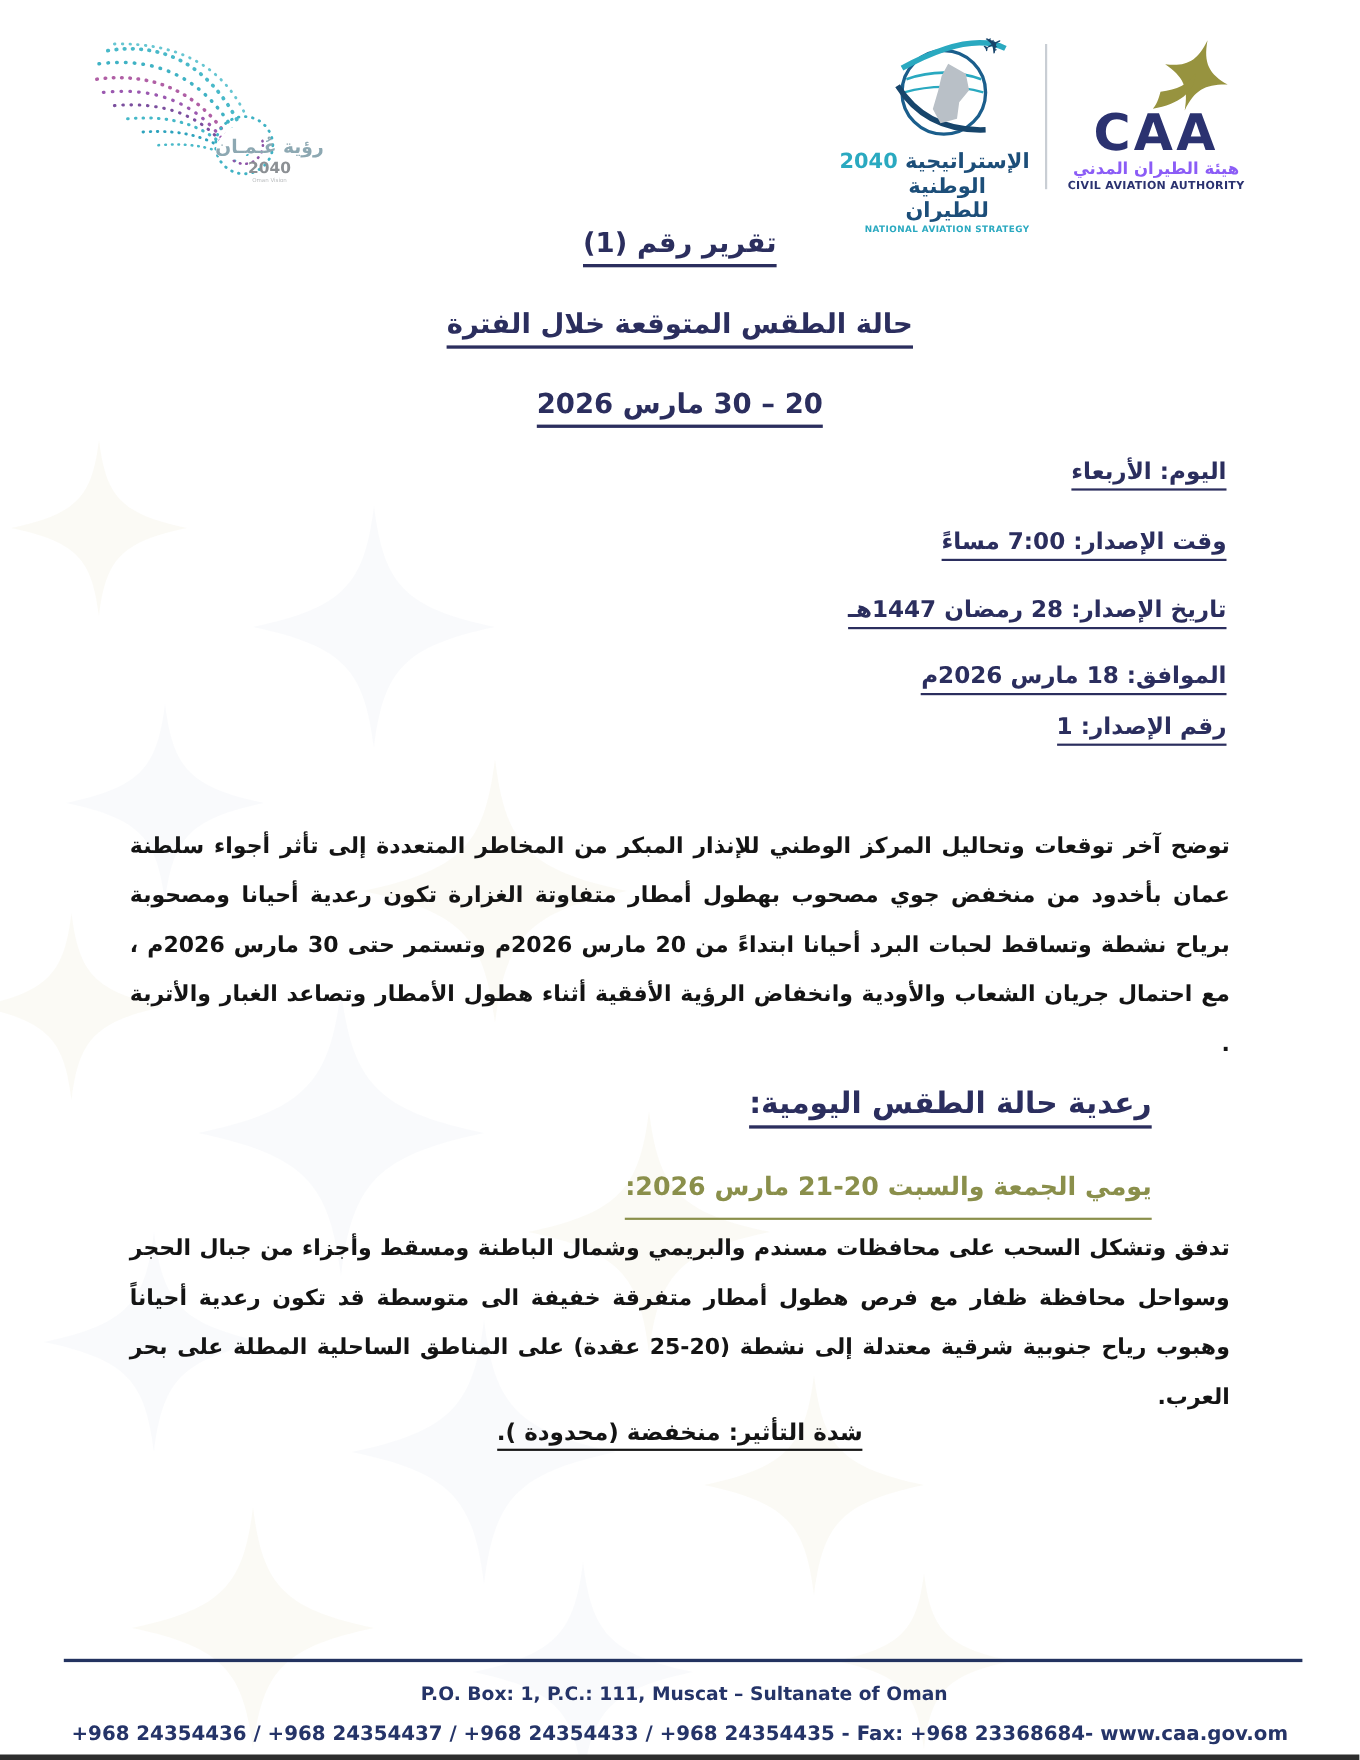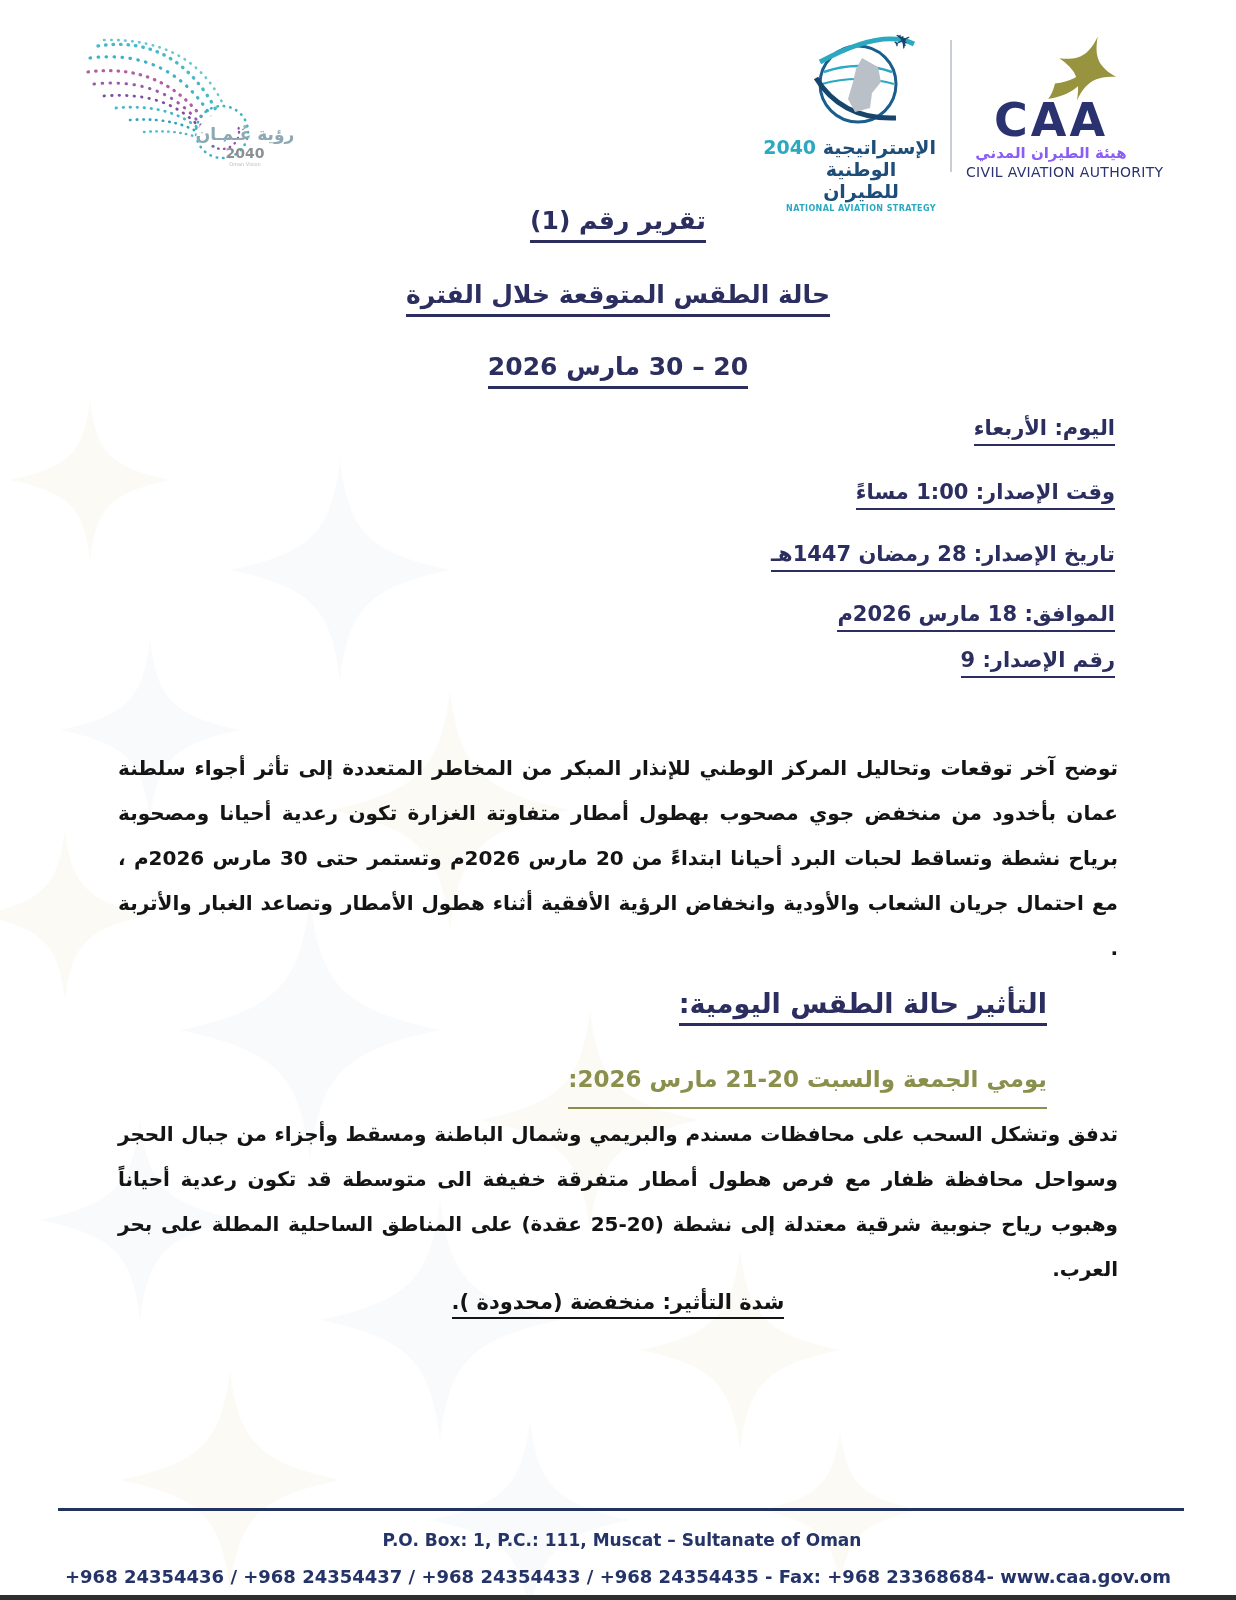--- a/index.html
+++ b/index.html
@@ -24,21 +24,21 @@
   .nas-lines { margin-top:2px; direction:rtl; }
   .nas-l1 { font-size:19px; font-weight:bold; color:#1c4e79; line-height:22px; white-space:nowrap; }
   .nas-l1 .nas-year { color:#2aa9c0; }
   .nas-l2 { font-size:19px; font-weight:bold; color:#1c4e79; line-height:22px; }
   .nas-l3 { font-size:8px; font-weight:bold; color:#2aa9c0; letter-spacing:.4px; margin-top:2px; }
   .logo-divider { width:2px; height:132px; background:#c9ced4; margin-top:6px; }
   .caa-logo { width:170px; text-align:center; }
   .caa-star-wrap { text-align:right; padding-right:6px; height:78px; }
   .caa-acronym { font-size:46px; font-weight:bold; color:#2b3270; letter-spacing:3px; line-height:44px; margin-top:-14px; text-align:center; }
   .caa-ar { font-size:15px; font-weight:bold; color:#8b5cf6; direction:rtl; margin-top:2px; }
-  .caa-en { font-size:14px; font-weight:normal; color:#2b3270; letter-spacing:.3px; margin-top:2px; white-space:nowrap; }
+  .caa-en { font-size:10px; font-weight:bold; color:#2b3270; letter-spacing:.3px; margin-top:2px; white-space:nowrap; }
 
   
   .doc-title { position:absolute; width:100%; text-align:center; direction:rtl;
                color:#2b2e5e; font-weight:bold; font-size:25px; }
   .doc-title span { display:inline-block; border-bottom:3px solid #2b2e5e; padding-bottom:5px; }
   #title1 { top:206px; } #title2 { top:280px; } #title3 { top:352px; }
 
   
   .meta-line { position:absolute; right:121px; direction:rtl; color:#2b2e5e;
                font-weight:bold; font-size:21px; }
@@ -158,28 +158,28 @@
       <div class="caa-ar">هيئة الطيران المدني</div>
       <div class="caa-en">CIVIL AVIATION AUTHORITY</div>
     </div>
   </div>
 
   <div class="doc-title" id="title1"><span>تقرير رقم (1)</span></div>
   <div class="doc-title" id="title2"><span>حالة الطقس المتوقعة خلال الفترة</span></div>
   <div class="doc-title" id="title3"><span>20 – 30 مارس 2026</span></div>
 
   <div class="meta-line" id="meta-day"><span>اليوم: الأربعاء</span></div>
-  <div class="meta-line" id="meta-time"><span>وقت الإصدار: 1:00 مساءً</span></div>
+  <div class="meta-line" id="meta-time"><span>وقت الإصدار: 7:00 مساءً</span></div>
   <div class="meta-line" id="meta-hijri"><span>تاريخ الإصدار: 28 رمضان 1447هـ</span></div>
   <div class="meta-line" id="meta-greg"><span>الموافق: 18 مارس 2026م</span></div>
-  <div class="meta-line" id="meta-issue"><span>رقم الإصدار: 9</span></div>
+  <div class="meta-line" id="meta-issue"><span>رقم الإصدار: 1</span></div>
 
   <p class="body-par" id="paragraph1">توضح آخر توقعات وتحاليل المركز الوطني للإنذار المبكر من المخاطر المتعددة إلى تأثر أجواء سلطنة عمان بأخدود من منخفض جوي مصحوب بهطول أمطار متفاوتة الغزارة تكون رعدية أحيانا ومصحوبة برياح نشطة وتساقط لحبات البرد أحيانا ابتداءً من 20 مارس 2026م وتستمر حتى 30 مارس 2026م ، مع احتمال جريان الشعاب والأودية وانخفاض الرؤية الأفقية أثناء هطول الأمطار وتصاعد الغبار والأتربة .</p>
 
-  <div id="section-heading"><span>التأثير حالة الطقس اليومية:</span></div>
+  <div id="section-heading"><span>رعدية حالة الطقس اليومية:</span></div>
 
   <div id="day-heading"><span>يومي الجمعة والسبت 20-21 مارس 2026:</span></div>
 
   <p class="body-par" id="paragraph2">تدفق وتشكل السحب على محافظات مسندم والبريمي وشمال الباطنة ومسقط وأجزاء من جبال الحجر وسواحل محافظة ظفار مع فرص هطول أمطار متفرقة خفيفة الى متوسطة قد تكون رعدية أحياناً وهبوب رياح جنوبية شرقية معتدلة إلى نشطة (20-25 عقدة)  على المناطق الساحلية المطلة على بحر العرب.</p>
 
   <div id="impact-line"><span>شدة التأثير: منخفضة (محدودة ).</span></div>
 
   <div id="footer-rule"></div>
   <div id="footer-row1">
     <span class="en">P.O. Box: 1, P.C.: 111, Muscat  – Sultanate of Oman</span>

